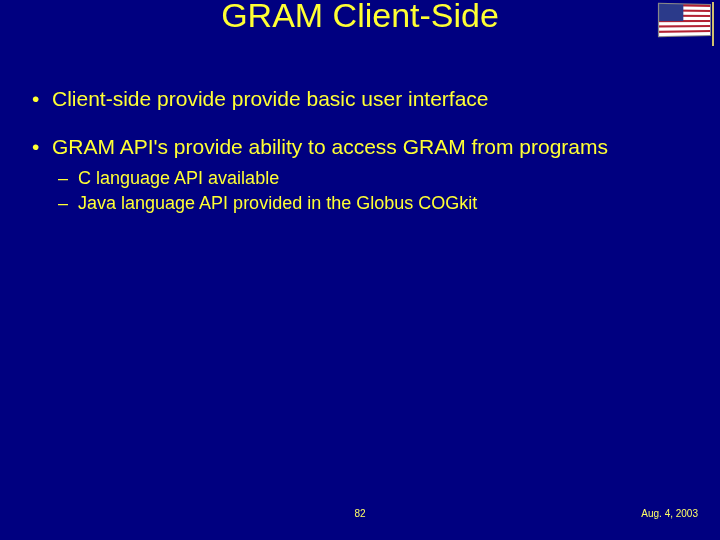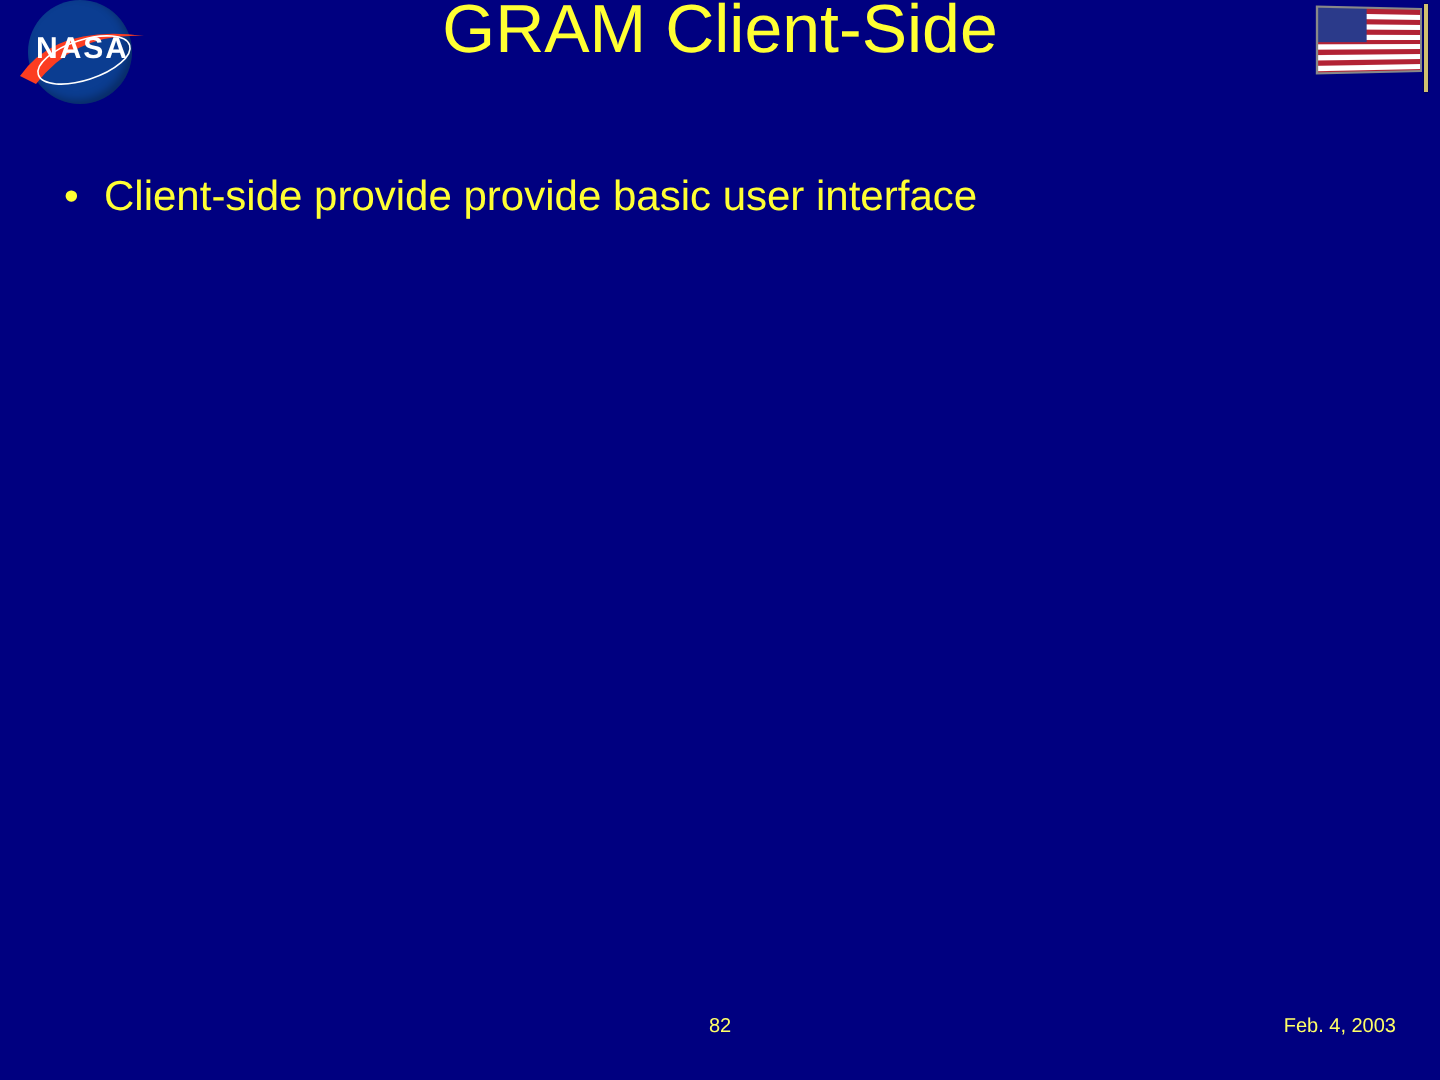--- a/index.html
+++ b/index.html
@@ -173,47 +173,48 @@
     font-size: 10px;
     color: #ffff66;
   }
 </style>
 </head>
 <body>
 
 <div class="slide">
 
   <div class="header">
-    <div class="logo-left">
-      <div class="nasa-badge">
-        <div class="nasa-circle"></div>
-        <svg class="nasa-swoosh" viewBox="0 0 66 42">
-          <path d="M2 30 Q20 4 64 10 Q30 8 10 34 Z" fill="#fc3d21"></path>
-          <ellipse cx="34" cy="22" rx="24" ry="10" fill="none" stroke="#fff" stroke-width="0.8" transform="rotate(-18 34 22)"></ellipse>
-        </svg>
-        <div class="nasa-text">NASA</div>
-      </div>
-    </div>
     <div class="logo-right">
       <div class="flag-wrap">
         <div class="flag-body">
           <div class="flag-canton"></div>
         </div>
         <div class="flagpole"></div>
       </div>
     </div>
     <h1 class="title">GRAM Client-Side</h1>
   </div>
 
   <div class="content">
     <ul class="lvl1">
       <li>
         <span>Client-side provide provide basic user interface</span>
       </li>
+      <li>
+        <span>GRAM API's provide ability to access GRAM from programs</span>
+        <ul class="lvl2">
+          <li>
+            <span>C language API available</span>
+          </li>
+          <li>
+            <span>Java language API provided in the Globus COGkit</span>
+          </li>
+        </ul>
+      </li>
     </ul>
   </div>
 
   <div class="footer">
     <div class="page-num">82</div>
-    <div class="footer-date">Feb. 4, 2003</div>
+    <div class="footer-date">Aug. 4, 2003</div>
   </div>
 
 </div>
 
 </body></html>

